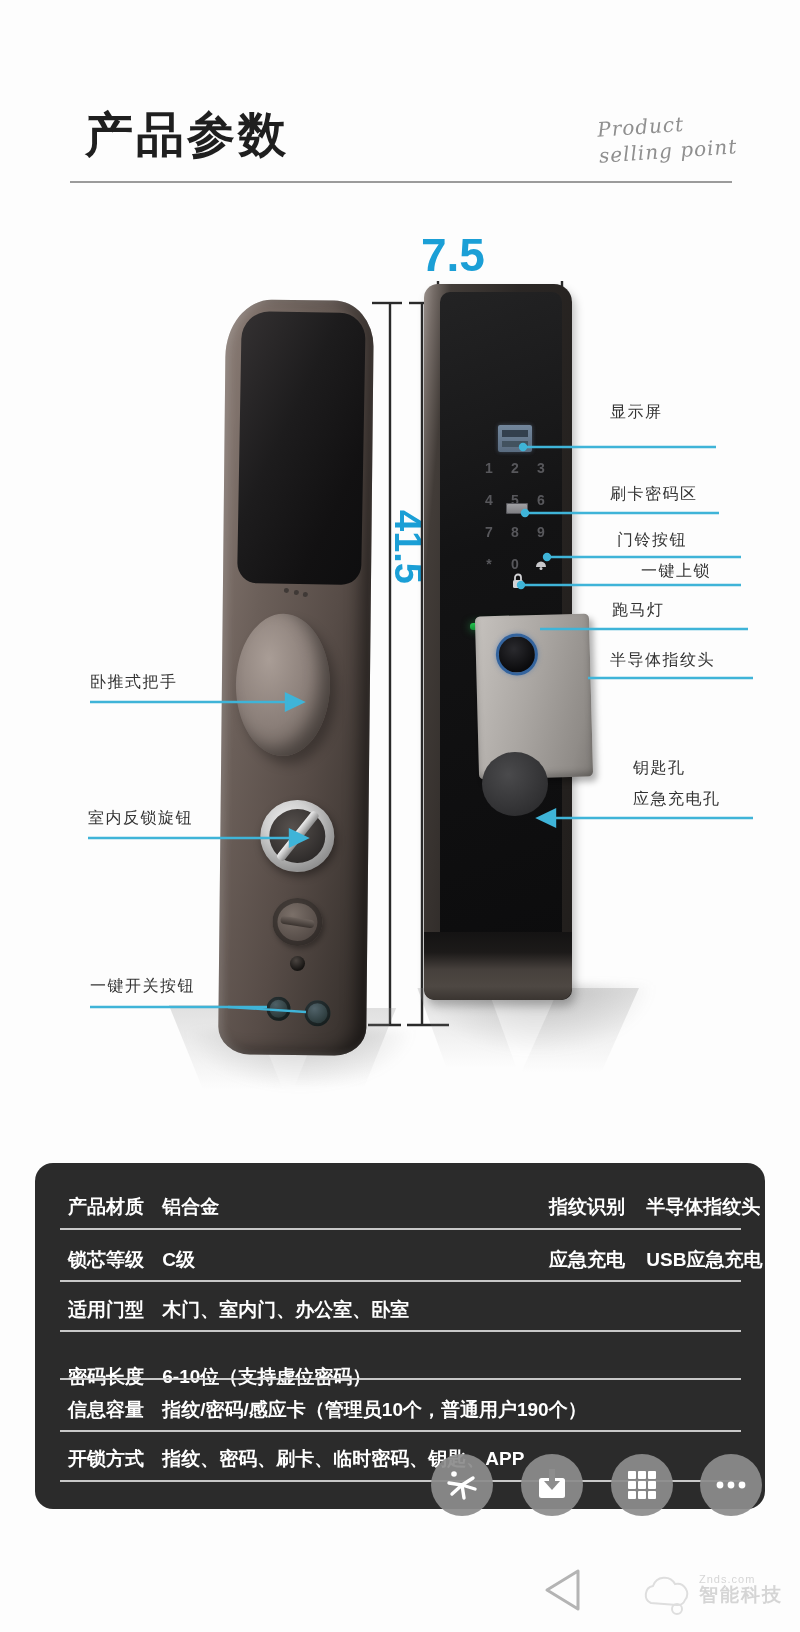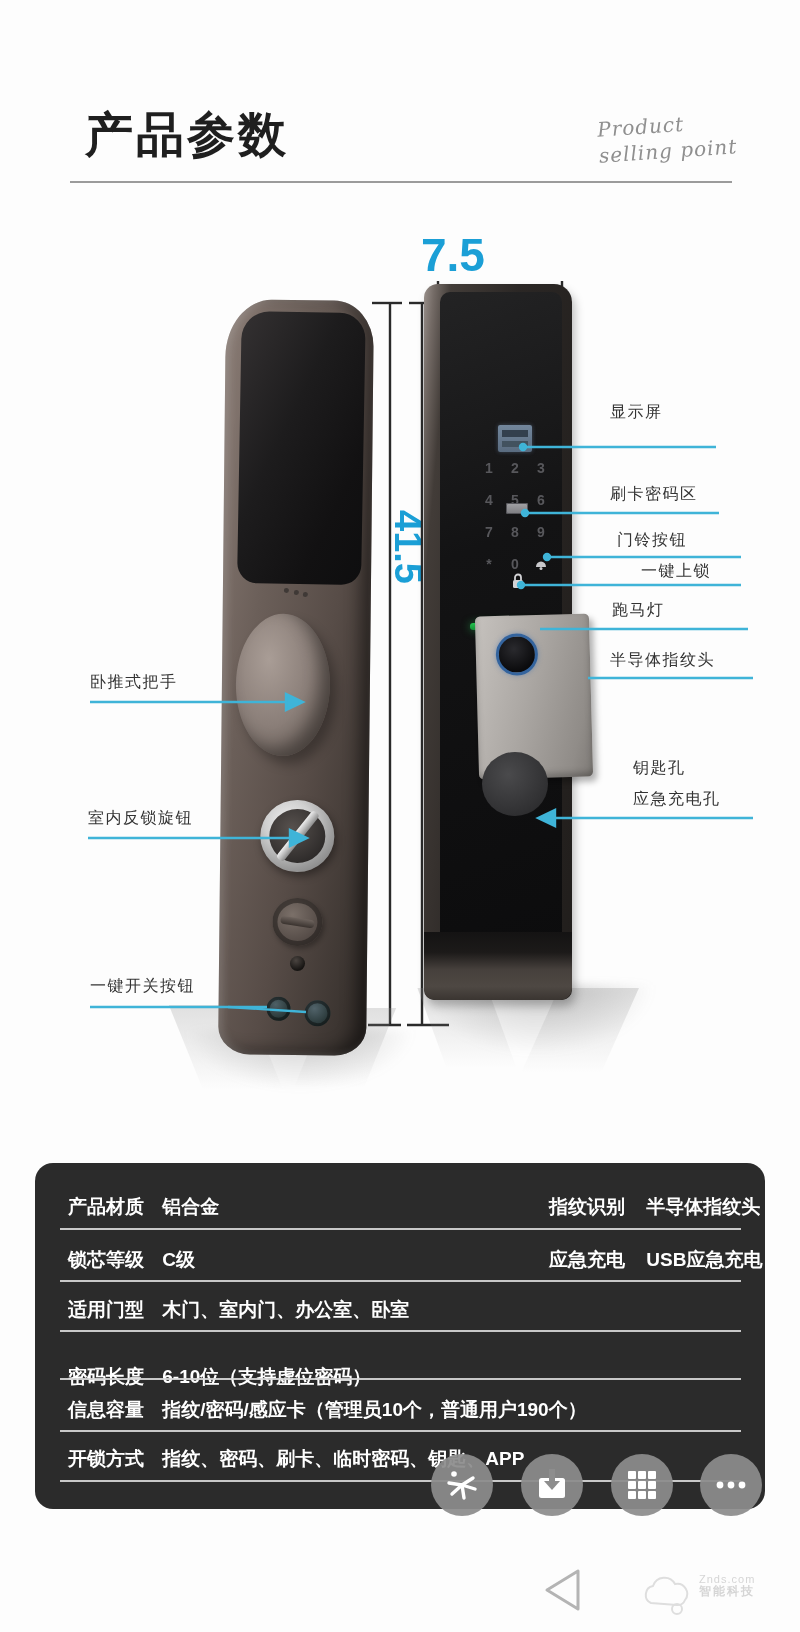--- a/index.html
+++ b/index.html
@@ -115,21 +115,21 @@
 
   
   .circ{position:absolute;top:1454px;width:62px;height:62px;border-radius:50%;
         background:rgba(140,140,140,.93);z-index:9;display:flex;align-items:center;justify-content:center;}
   .c1{left:431px;} .c2{left:521px;} .c3{left:611px;} .c4{left:700px;}
 
   
   .wm{position:absolute;left:639px;top:1545px;display:flex;align-items:flex-start;opacity:.85;z-index:8;margin-top:28px;}
   .wm-txt{margin-left:6px;color:#cfcfcf;}
   .wm-l1{font-size:11px;letter-spacing:1px;}
-  .wm-l2{font-size:12px;font-weight:700;letter-spacing:2px;line-height:1.1;}
+  .wm-l2{font-size:19px;font-weight:700;letter-spacing:2px;line-height:1.1;}
 </style>
 </head>
 <body>
 
 <div class="page">
 
   <div class="title">产品参数</div>
   <div class="tagline">
     <div>Product</div>
     <div>selling point</div>

